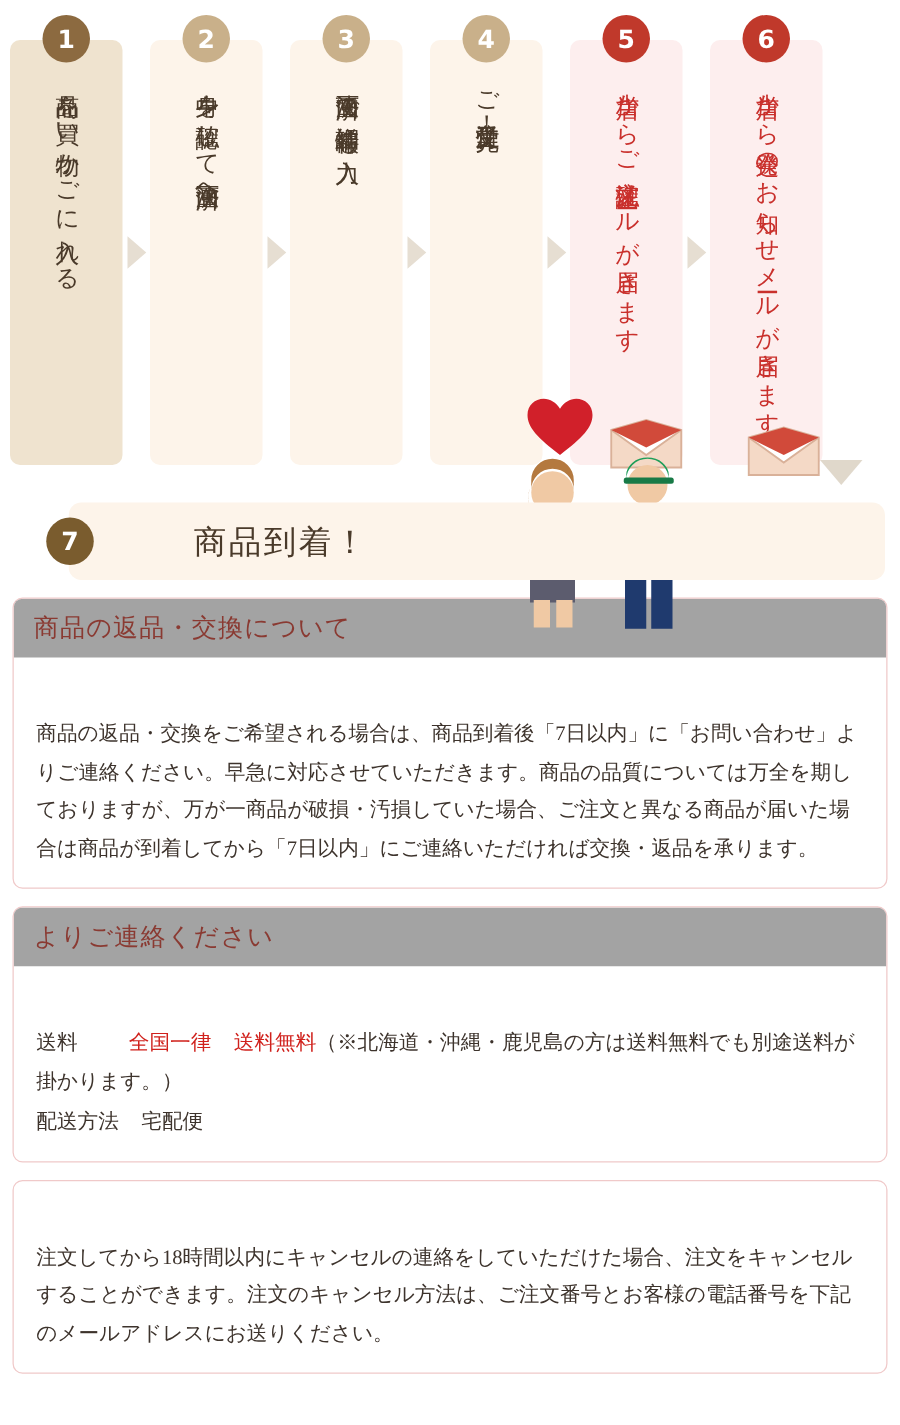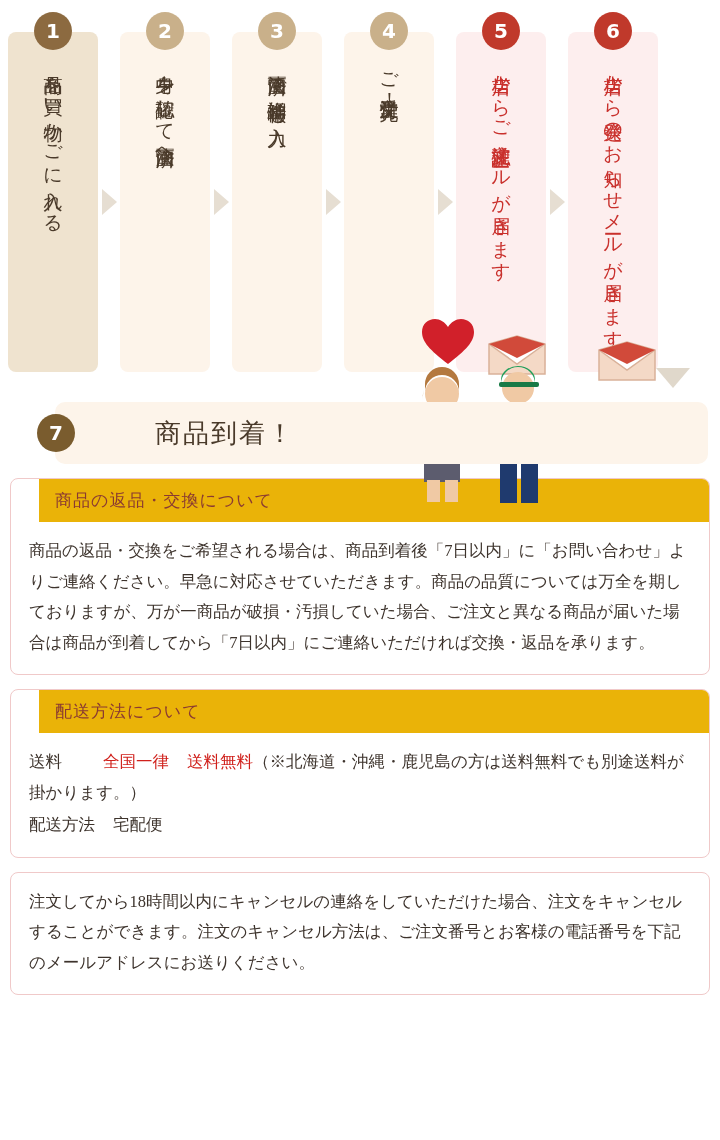--- a/index.html
+++ b/index.html
@@ -126,32 +126,32 @@
 
   
   .section {
     margin: 14px 10px 0 10px;
     border: 1px solid #f0c9c9;
     border-radius: 8px;
     overflow: hidden;
     background: #fff;
   }
   .section-head {
-    background: #eab308;
+    background: #a3a3a3;
     padding: 10px 16px;
-    font-size: 17px;
+    font-size: 20px;
     color: #8a3a32;
     letter-spacing: 1px;
-    margin-left: 28px;
   }
   .section-body {
     padding: 14px 18px 16px 18px;
     font-size: 16.5px;
     line-height: 1.85;
     color: #3d332c;
+    margin-top: 32px;
   }
   .section-body p { margin: 0; }
   .section-body p + p { margin-top: 2px; }
   .red { color: #d0211c; }
   .kv { display: block; }
   .kv .k { display: inline-block; min-width: 56px; }
   .sp { display: inline-block; width: 18px; }
 </style>
 </head>
 <body>
@@ -255,21 +255,21 @@
   </div>
 
   <div class="section">
     <div class="section-head">商品の返品・交換について</div>
     <div class="section-body">
       <p>商品の返品・交換をご希望される場合は、商品到着後「7日以内」に「お問い合わせ」よりご連絡ください。早急に対応させていただきます。商品の品質については万全を期しておりますが、万が一商品が破損・汚損していた場合、ご注文と異なる商品が届いた場合は商品が到着してから「7日以内」にご連絡いただければ交換・返品を承ります。</p>
     </div>
   </div>
 
   <div class="section">
-    <div class="section-head">配送方法について</div>
+    <div class="section-head">よりご連絡ください</div>
     <div class="section-body">
       <p class="kv">
         <span class="k">送料</span><span class="sp"></span><span class="red">全国一律</span><span class="sp"></span><span class="red">送料無料</span><span>（※北海道・沖縄・鹿児島の方は送料無料でも別途送料が掛かります。）</span>
       </p>
       <p class="kv">
         <span class="k">配送方法</span><span class="sp"></span><span>宅配便</span>
       </p>
     </div>
   </div>
 

